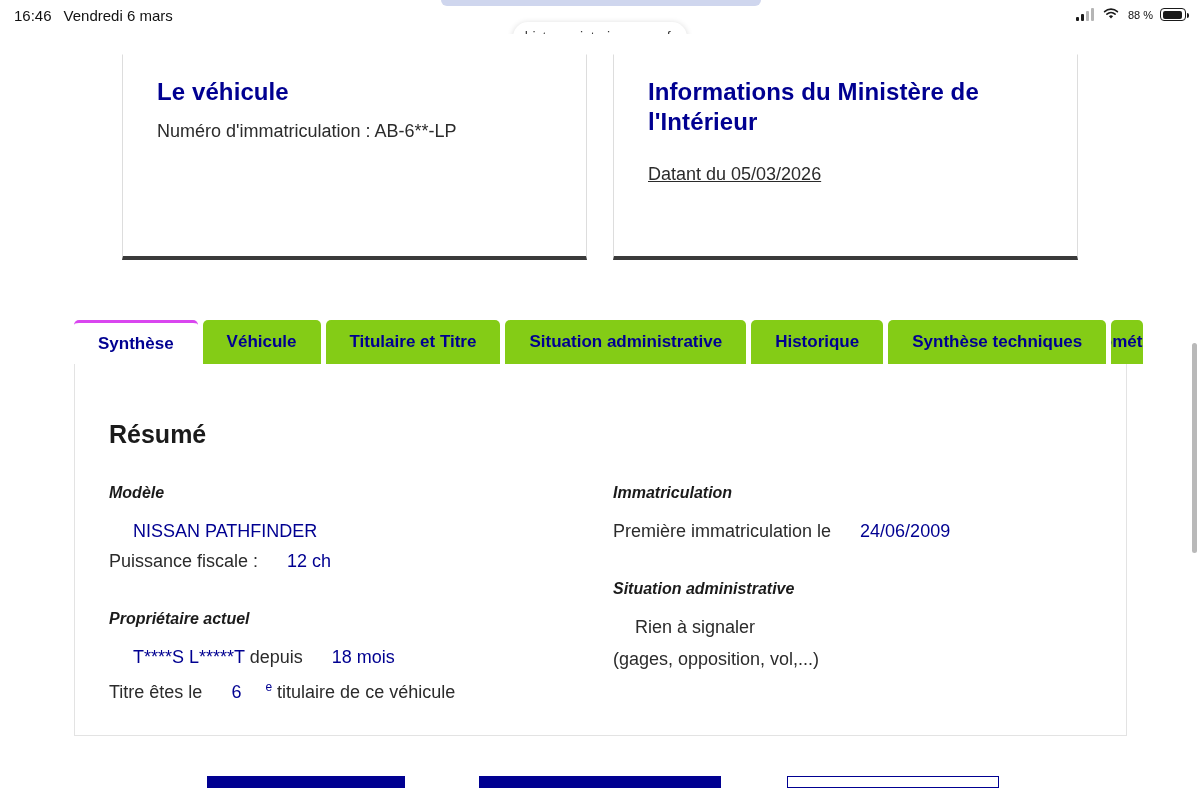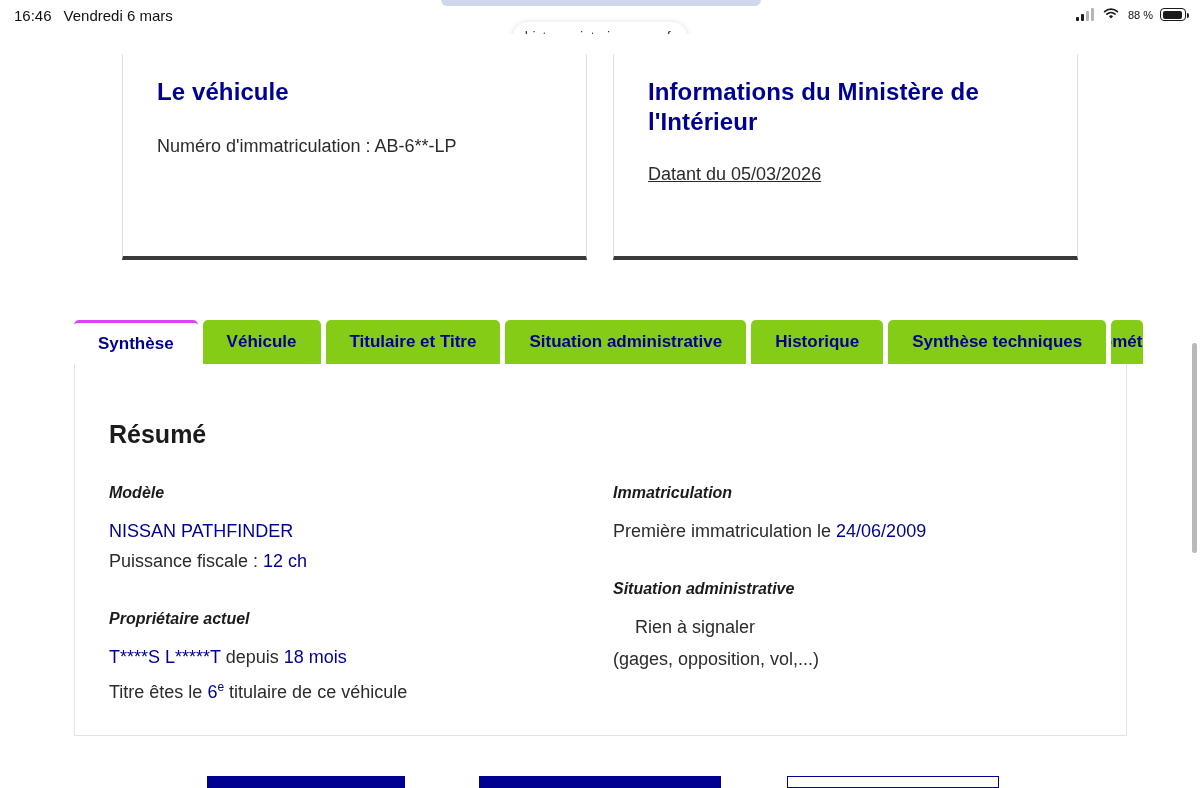--- a/index.html
+++ b/index.html
@@ -79,21 +79,21 @@
     border-bottom: 4px solid #3a3a3a;
     padding: 22px 34px 0 34px;
   }
   .card.left { left: 0; }
   .card.right { left: 491px; }
   .card h2 {
     font-size: 24px; line-height: 30px; color: #000091; font-weight: 700;
     letter-spacing: .1px;
   }
   .card p {
-    margin-top: 26px; font-size: 18px; line-height: 26px; color: #2b2b2b;
+    margin-top: 11px; font-size: 18px; line-height: 26px; color: #2b2b2b;
   }
   .card.right p { margin-top: 24px; text-decoration: underline; }
 
   
   .tabs-wrap { position: absolute; top: 286px; left: 74px; width: 1060px; height: 44px; }
   .tabs { display: flex; align-items: flex-end; height: 44px; gap: 5px; }
   .tab {
     height: 44px; padding: 0 24px;
     display: flex; align-items: center; justify-content: center;
     font-size: 17px; font-weight: 700; color: #000091;
@@ -118,21 +118,21 @@
     font-size: 25px; font-weight: 700; color: #1b1b1b;
   }
   .col { position: absolute; top: 120px; }
   .col.left { left: 34px; width: 480px; }
   .col.right { left: 538px; width: 470px; }
   .col h4 {
     font-size: 16px; font-weight: 700; color: #1b1b1b; margin-bottom: 14px; font-style: italic;
   }
   .col h4.second { margin-top: 34px; }
   .col p { font-size: 18px; line-height: 30px; color: #2b2b2b; }
-  .blue-link { color: #000091; }
+  .blue-link { color: #000091; margin-left: 24px; }
   .muted { color: #2b2b2b; }
   .ras { margin-left: 22px; color: #000091; font-size: 18px; line-height: 30px; }
   .note { font-size: 18px; line-height: 30px; color: #2b2b2b; margin-top: 2px; }
   sup { font-size: 12px; vertical-align: super; }
 
   
   .bottom-bar { position: absolute; top: 742px; left: 0; width: 1200px; height: 12px; }
   .btn-stub { position: absolute; top: 0; height: 12px; }
   .btn-stub.b1 { left: 207px; width: 198px; background: #000091; }
   .btn-stub.b2 { left: 479px; width: 242px; background: #000091; }

